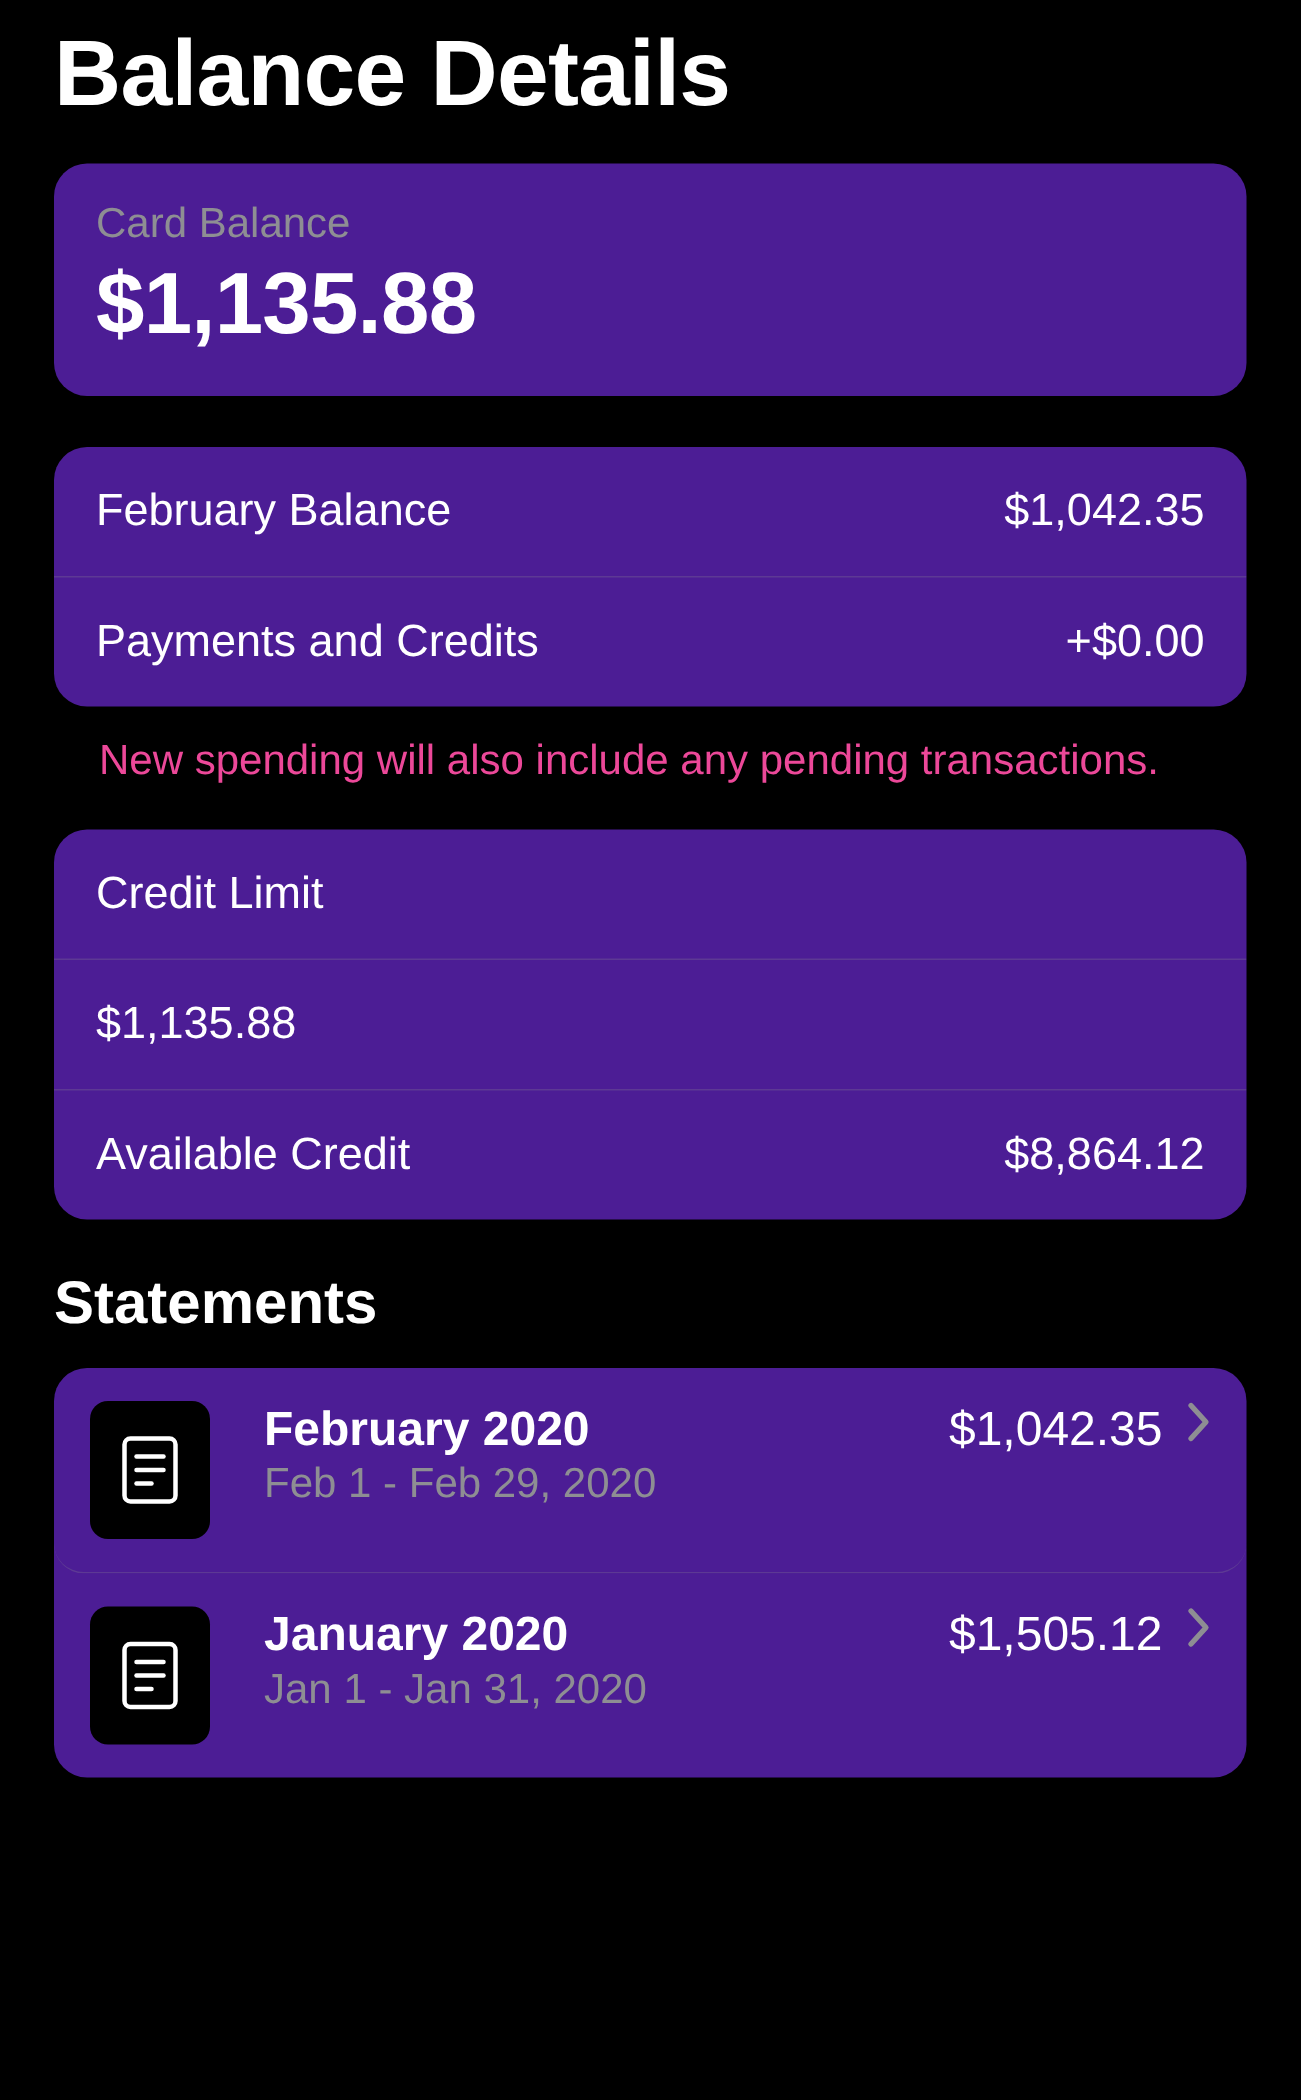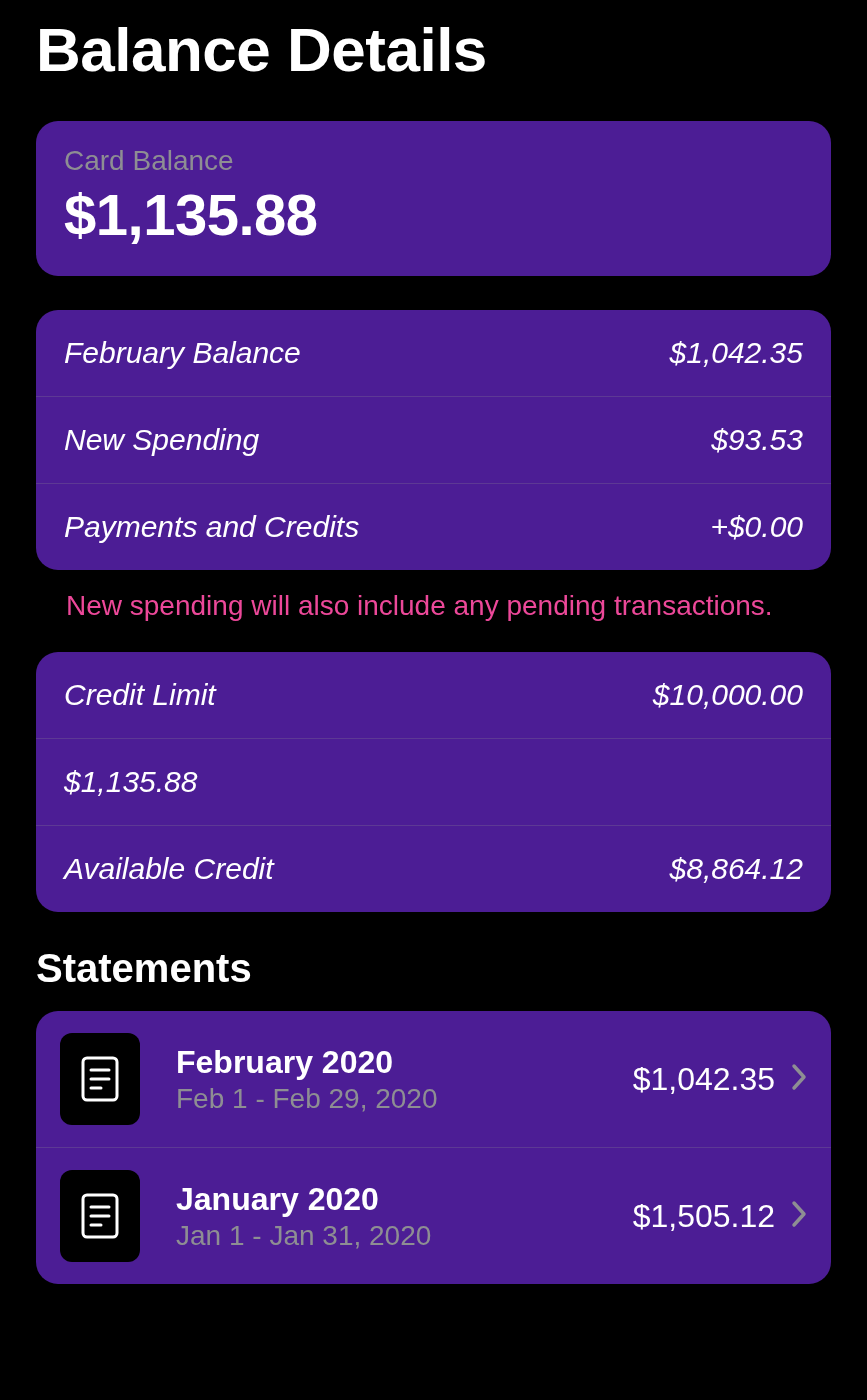--- a/index.html
+++ b/index.html
@@ -7,21 +7,21 @@
     width: 867px;
     background: #000;
     font-family: -apple-system, "SF Pro Text", "Helvetica Neue", Arial, sans-serif;
     color: #fff;
   }
   .container { padding: 0 36px 40px; }
   .page-title {
     font-size: 62px;
     font-weight: 700;
     letter-spacing: -0.5px;
-    padding: 14px 0 36px;
+    padding: 14px 0 24px;
   }
   .card {
     background: #4c1d95;
     border-radius: 22px;
     overflow: hidden;
   }
   .balance-card { padding: 24px 28px 28px; margin-bottom: 34px; }
   .balance-label {
     font-size: 28px;
     color: #8e8e93;
@@ -31,40 +31,39 @@
     font-size: 58px;
     font-weight: 700;
     letter-spacing: -0.5px;
   }
   .row {
     display: flex;
     align-items: flex-start;
     justify-content: space-between;
     padding: 26px 28px;
     border-bottom: 1px solid rgba(142,142,147,0.25);
-    font-style: italic;
   }
   .row:last-child { border-bottom: none; }
   .row .label { font-size: 30px; font-weight: 400; color: #fff; }
   .row .value { font-size: 30px; font-weight: 400; color: #fff; text-align: right; }
   .note {
     color: #ec4899;
     font-size: 28px;
     padding: 20px 30px 30px;
   }
   .section-title {
     font-size: 40px;
     font-weight: 700;
     padding: 34px 0 20px;
   }
   .st-row {
     display: flex;
-    align-items: center;
     padding: 22px 24px 22px 24px;
     border-bottom: 1px solid rgba(142,142,147,0.25);
+    border-radius: 20px;
   }
   .st-row:last-child { border-bottom: none; }
   .st-icon {
     width: 80px; height: 92px;
     border-radius: 12px;
     background: #000;
     display: flex;
     align-items: center;
     justify-content: center;
     margin-right: 36px;
@@ -87,35 +86,30 @@
     <div class="balance-label">Card Balance</div>
     <div class="balance-value">$1,135.88</div>
   </div>
 
   <div class="card">
     <div class="row">
       <span class="label">February Balance</span>
       <span class="value">$1,042.35</span>
     </div>
     <div class="row">
-      <span class="label">New Spending</span>
-      <span class="value">$93.53</span>
-    </div>
-    <div class="row">
       <span class="label">Payments and Credits</span>
       <span class="value">+$0.00</span>
     </div>
   </div>
 
   <div class="note">New spending will also include any pending transactions.</div>
 
   <div class="card">
     <div class="row">
       <span class="label">Credit Limit</span>
-      <span class="value">$10,000.00</span>
     </div>
     <div class="row">
       <span class="value">$1,135.88</span>
     </div>
     <div class="row">
       <span class="label">Available Credit</span>
       <span class="value">$8,864.12</span>
     </div>
   </div>
 

